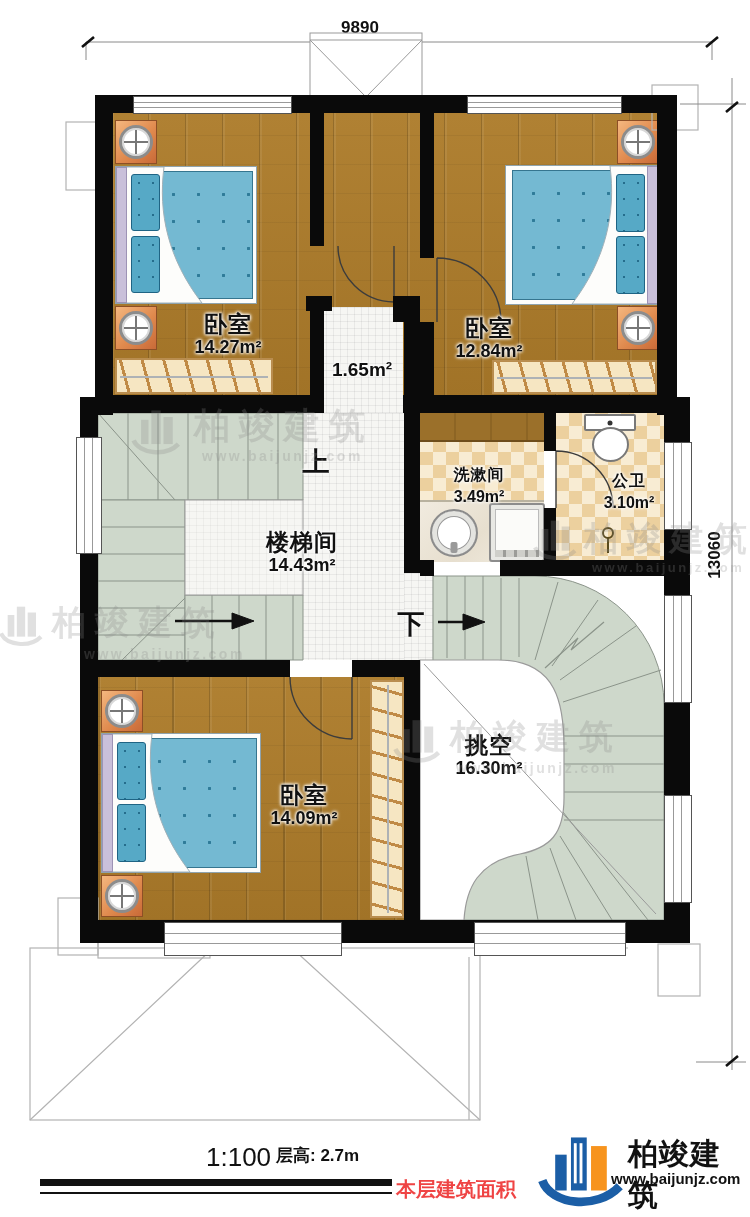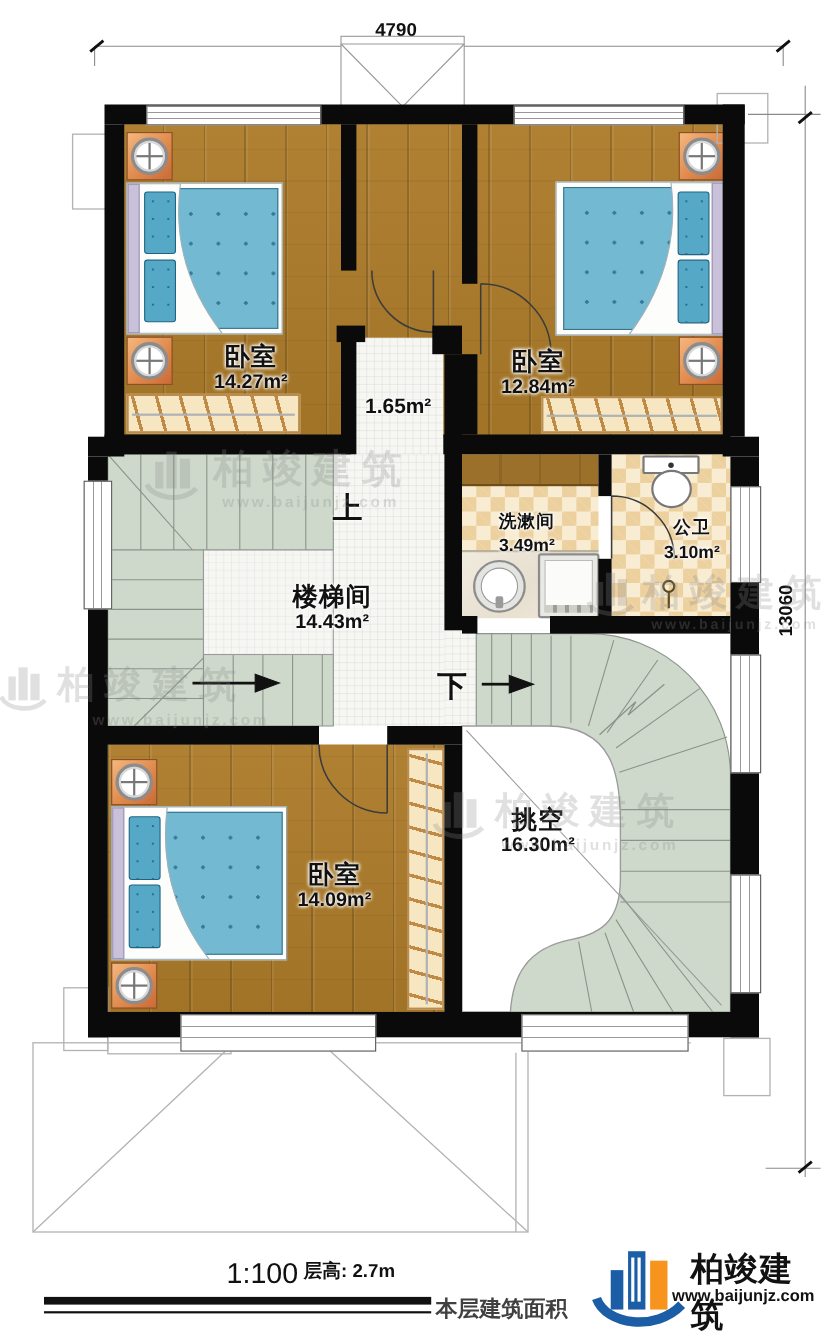--- a/index.html
+++ b/index.html
@@ -85,30 +85,30 @@
   .wm .wm-name{font-size:36px;font-weight:bold;letter-spacing:9px;}
   .wm .wm-site{font-size:14px;font-weight:bold;letter-spacing:2.5px;}
 
   
   #footer{position:absolute;left:0;top:1122px;width:750px;height:95px;background:#fff;z-index:80;}
   .f-title{position:absolute;left:36px;top:10px;font-size:43px;font-weight:bold;letter-spacing:2px;color:#111;}
   .f-bar{position:absolute;left:40px;top:57px;width:352px;height:7px;background:#111;}
   .f-thin{position:absolute;left:40px;top:70px;width:352px;height:2px;background:#111;}
   .f-scale{position:absolute;left:206px;top:20px;font-size:26px;color:#111;}
   .f-height{position:absolute;left:276px;top:22px;font-size:17px;font-weight:bold;color:#111;}
-  .f-area{position:absolute;left:396px;top:54px;font-size:20px;font-weight:bold;color:#404040;}
+  .f-area{position:absolute;left:396px;top:54px;font-size:20px;font-weight:bold;color:#ef4444;}
   .f-brand{position:absolute;left:628px;top:12px;font-size:30px;font-weight:bold;color:#111;letter-spacing:1px;}
   .f-site{position:absolute;left:611px;top:48px;font-size:15px;font-weight:bold;color:#111;}
 </style>
 </head>
 <body>
 
 <div id="stage">
 
-  <div class="abs dim" style="left:330px;top:18px;width:60px;text-align:center;">4790</div>
+  <div class="abs dim" style="left:330px;top:18px;width:60px;text-align:center;">9890</div>
   <div class="abs dim" style="left:680px;top:545px;width:70px;text-align:center;transform:rotate(-90deg);transform-origin:center;">13060</div>
 
   <div class="abs wood" style="left:111px;top:113px;width:546px;height:284px;"></div>
   <div class="abs tile" style="left:98px;top:413px;width:306px;height:247px;"></div>
   <div class="abs tile" style="left:319px;top:307px;width:84px;height:106px;"></div>
   <div class="abs checker" style="left:420px;top:413px;width:124px;height:147px;"></div>
   <div class="abs checker" style="left:556px;top:413px;width:108px;height:147px;"></div>
   <div class="abs tile" style="left:404px;top:573px;width:140px;height:87px;"></div>
   <div class="abs wood" style="left:98px;top:677px;width:306px;height:243px;"></div>
   <div class="abs white" style="left:433px;top:573px;width:231px;height:347px;"></div>

